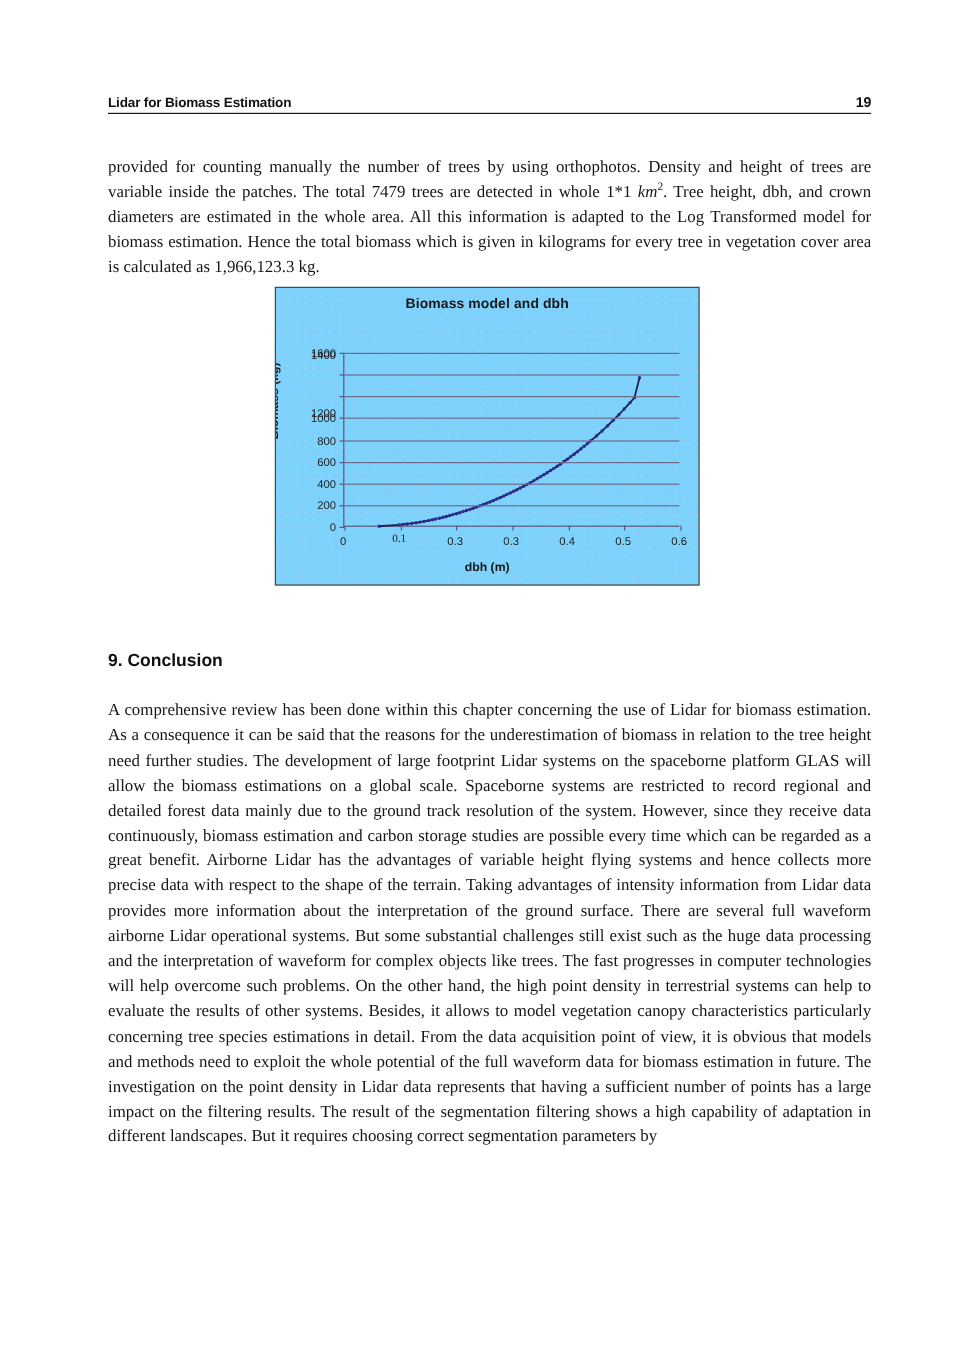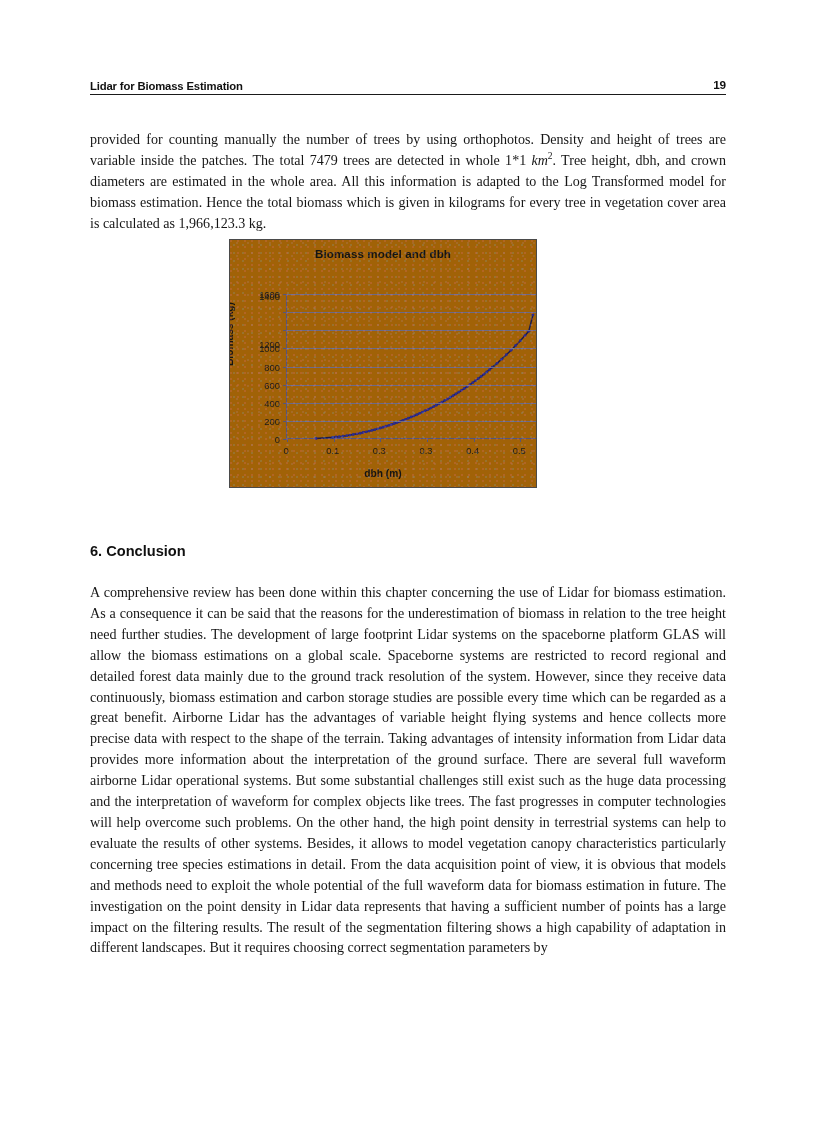--- a/index.html
+++ b/index.html
@@ -54,25 +54,25 @@
   .ital { font-style: italic; }
 
   
   #figure-block {
     position: absolute;
     left: 229px;
     top: 239px;
   }
   .chart-frame {
     position: relative;
-    width: 308px;
+    width: 354px;
     height: 249px;
     box-sizing: border-box;
     border: 1.2px solid #4a4a4a;
-    background: #a16207;
+    background: #7dd3fc;
     overflow: hidden;
   }
   
   .chart-noise {
     position: absolute;
     inset: 0;
     pointer-events: none;
     opacity: 0.5;
     background-image:
       radial-gradient(circle at 1px 1px, rgba(255,120,170,0.55) 0.6px, transparent 0.9px),
@@ -216,21 +216,21 @@
         <span style="top: 108.75px;">400</span>
         <span style="top: 90.625px;">600</span>
         <span style="top: 72.5px; margin-left: 40px;">800</span>
         <span style="top: 54.375px;">1000</span>
         <span style="top: 36.25px; margin-top: 14px;">1200</span>
         <span style="top: 2px;">1400</span>
         <span style="top: 0px;">1600</span>
       </div>
     <div class="xlabels" id="x-tick-labels" style="left: 56px; top: 205px; width: 280px; height: 14px;">
         <span style="left: 0px;">0</span>
-        <span style="left: 46.6667px;">0.1</span>
+        <span style="left: 46.6667px; font-family: Liberation Serif, serif;">0.1</span>
         <span style="left: 93.3333px;">0.3</span>
         <span style="left: 140px;">0.3</span>
         <span style="left: 186.667px;">0.4</span>
         <span style="left: 233.333px;">0.5</span>
         <span style="left: 280px;">0.6</span>
       </div>
 
     <div class="plot-area" id="plot-area">
       <svg class="series-svg" id="series-svg" width="280" height="145" viewBox="0 0 280 145">
           <polyline points="28.93,144.55 45.73,143.37 49.00,143.01 52.27,142.64 56.00,142.19 59.73,141.65 63.00,141.10 66.27,140.56 70.00,139.83 73.27,139.20 76.07,138.57 79.33,137.84 82.13,137.12 84.93,136.39 87.73,135.67 90.53,134.85 93.33,134.03 96.13,133.22 98.93,132.31 101.73,131.41 104.53,130.50 107.33,129.50 110.13,128.51 112.93,127.51 115.73,126.42 118.53,125.33 121.33,124.25 124.13,123.07 126.93,121.89 129.73,120.71 132.53,119.44 135.33,118.17 138.13,116.82 140.93,115.46 143.73,114.10 146.53,112.65 149.33,111.20 152.13,109.75 154.93,108.21 157.73,106.57 160.53,105.03 163.33,103.31 166.13,101.68 168.93,99.96 171.73,98.15 174.53,96.33 177.33,94.52 180.13,92.62 182.93,90.63 185.73,88.63 188.53,86.64 191.33,84.55 194.13,82.38 196.93,80.20 199.73,77.94 202.53,75.67 205.33,73.32 210.00,69.33 214.67,65.16 219.33,60.81 224.00,56.28 228.67,51.57 233.33,46.67 238.00,41.60 241.73,37.34 245.93,20.84" fill="none" stroke="#1a1a4d" stroke-width="1.5" stroke-linejoin="round"></polyline>
@@ -325,15 +325,15 @@
         <div class="xtick" style="left: 186.667px;"></div>
         <div class="xtick" style="left: 233.333px;"></div>
         <div class="xtick" style="left: 280px;"></div>
       </div>
 
     <div class="chart-noise"></div>
   </div>
 
 </div>
 
-<h2 id="section-heading">6. Conclusion</h2>
+<h2 id="section-heading">9. Conclusion</h2>
 
 <p class="para" id="conclusion-body">A comprehensive review has been done within this chapter concerning the use of Lidar for biomass estimation. As a consequence it can be said that the reasons for the underestimation of biomass in relation to the tree height need further studies. The development of large footprint Lidar systems on the spaceborne platform GLAS will allow the biomass estimations on a global scale.  Spaceborne systems are restricted to record regional and detailed forest data mainly due to the ground track resolution of the system. However, since they receive data continuously, biomass estimation and carbon storage studies are possible every time which can be regarded as a great benefit. Airborne Lidar has the advantages of variable height flying systems and hence collects more precise data with respect to the shape of the terrain. Taking advantages of intensity information from Lidar data provides more information about the interpretation of the ground surface. There are several full waveform airborne Lidar operational systems. But some substantial challenges still exist such as the huge data processing and the interpretation of waveform for complex objects like trees. The fast progresses in computer technologies will help overcome such problems. On the other hand, the high point density in terrestrial systems can help to evaluate the results of other systems. Besides, it allows to model vegetation canopy characteristics particularly concerning tree species estimations in detail. From the data acquisition point of view, it is obvious that models and methods need to exploit the whole potential of the full waveform data for biomass estimation in future. The investigation on the point density in Lidar data represents that having a sufficient number of points has a large impact on the filtering results. The result of the segmentation filtering shows a high capability of adaptation in different landscapes. But it requires choosing correct segmentation parameters by</p>
 
 </body></html>

